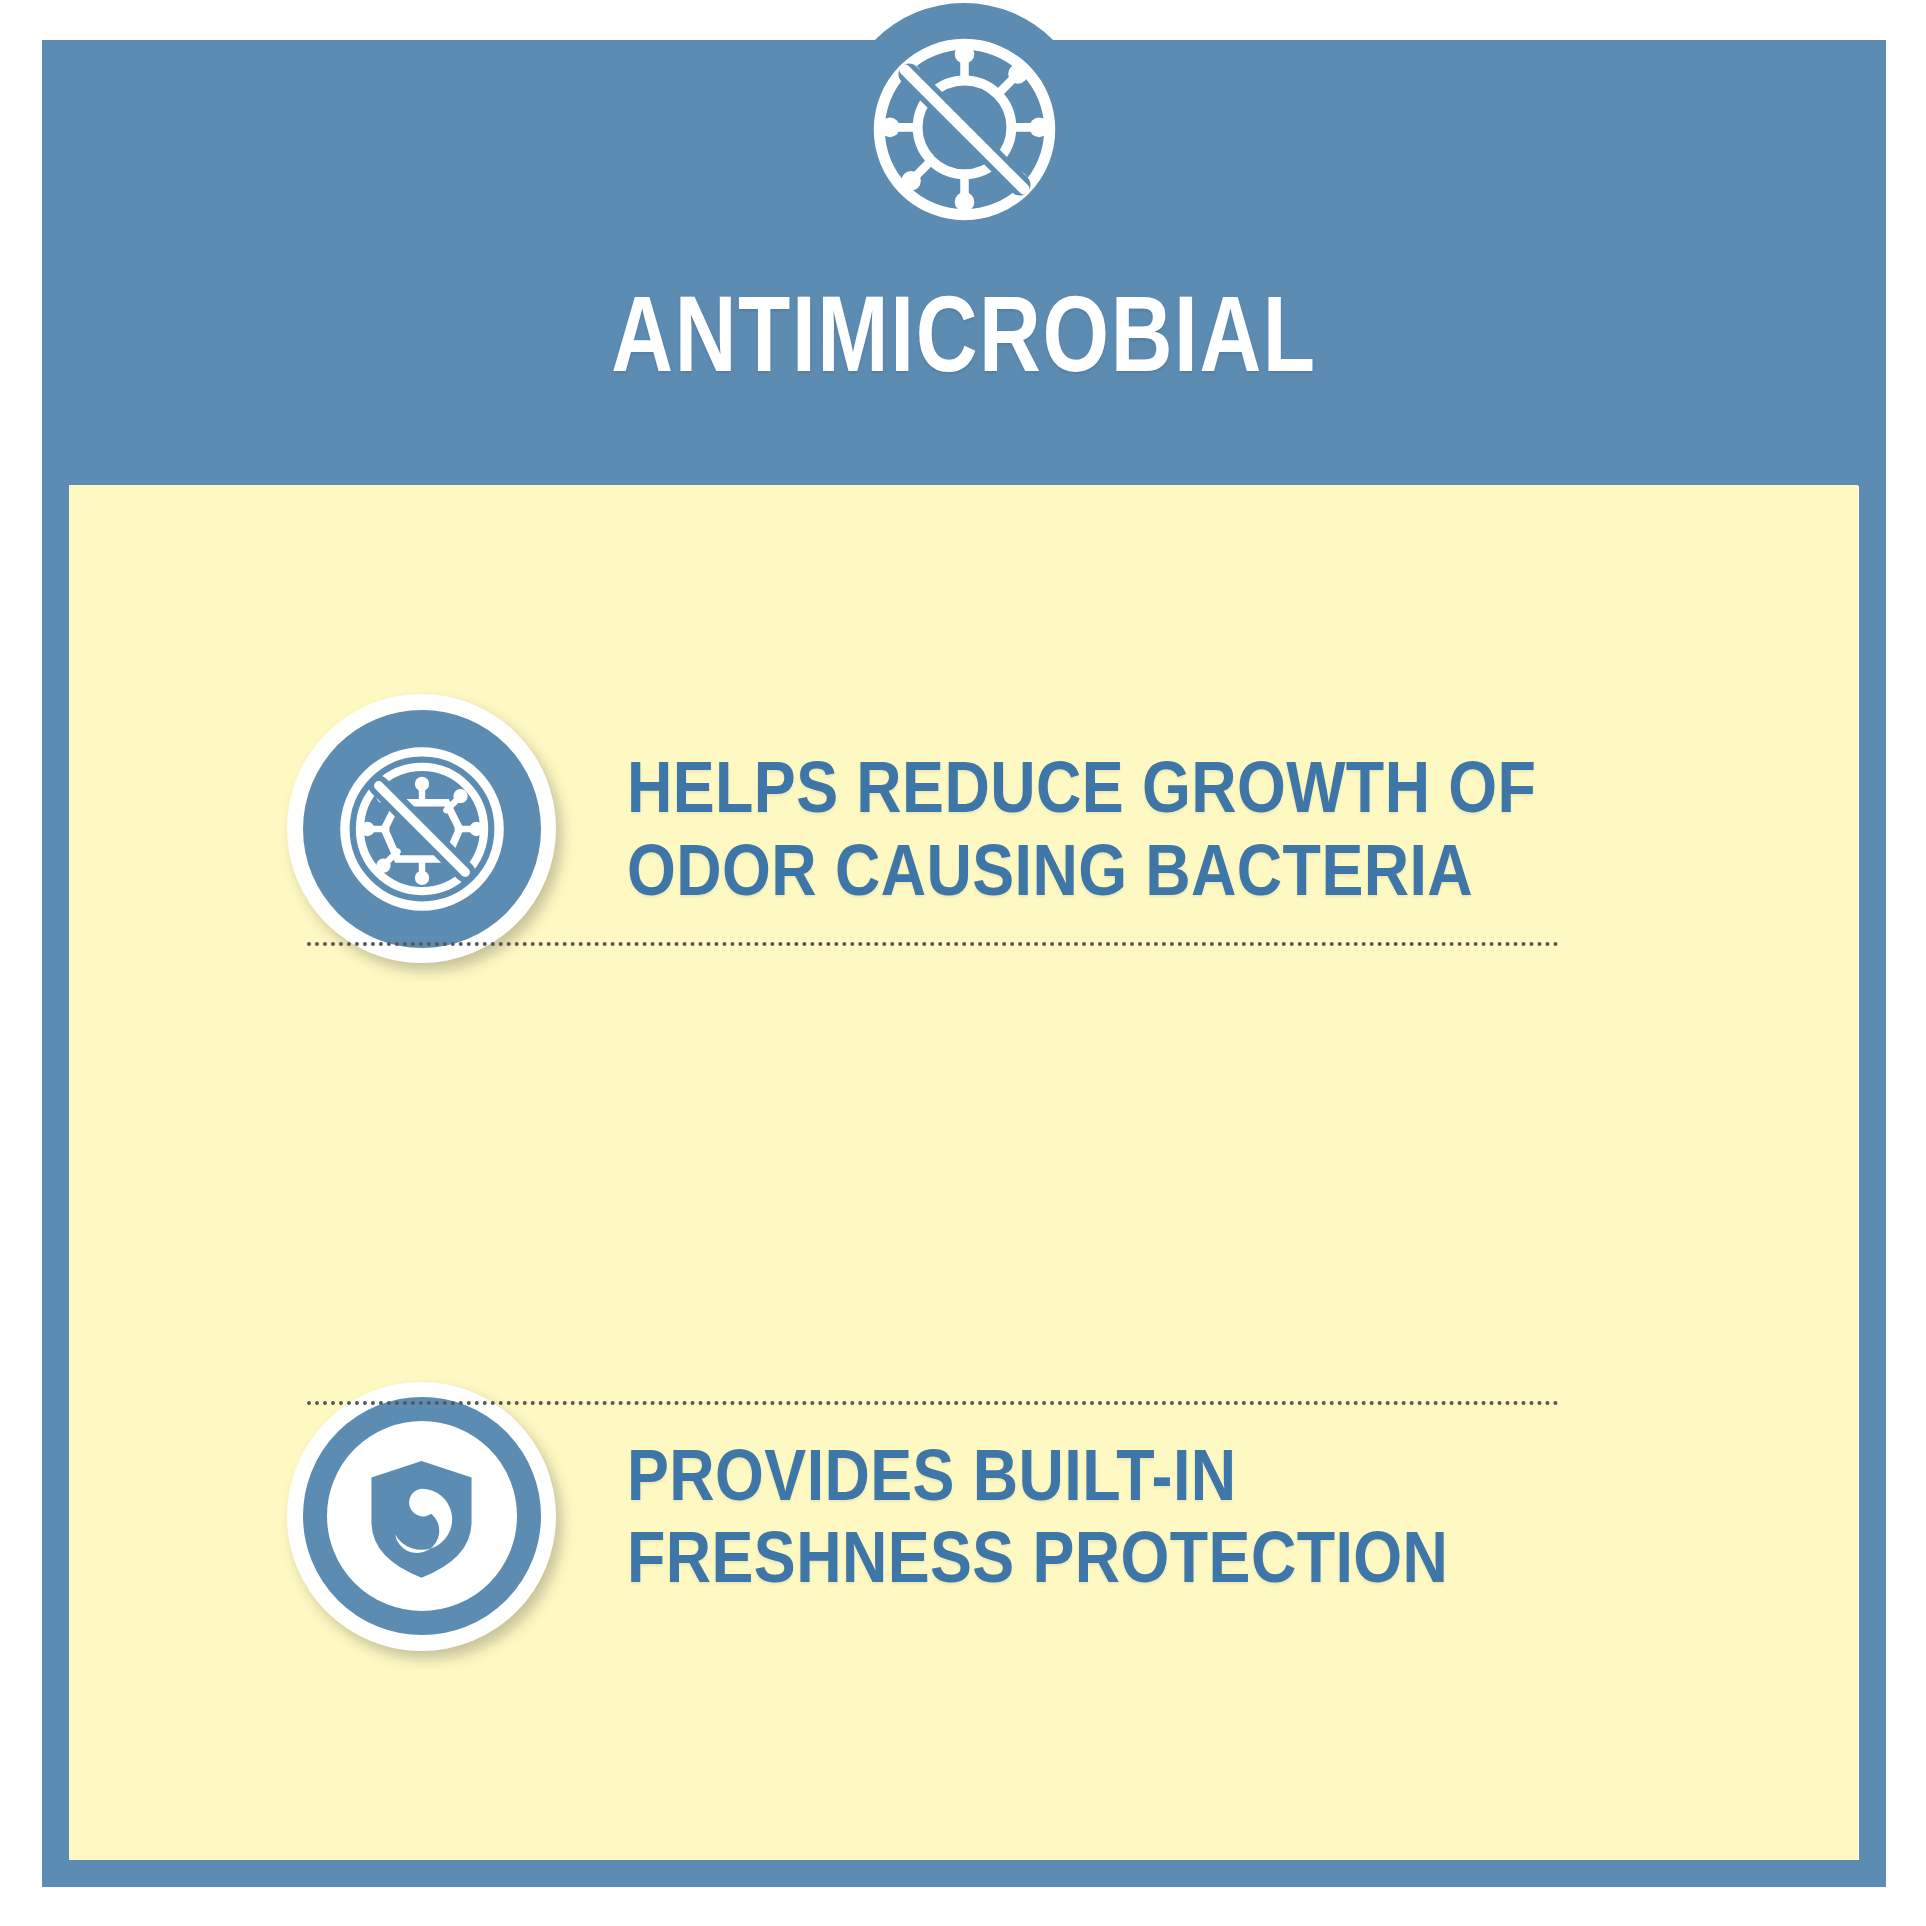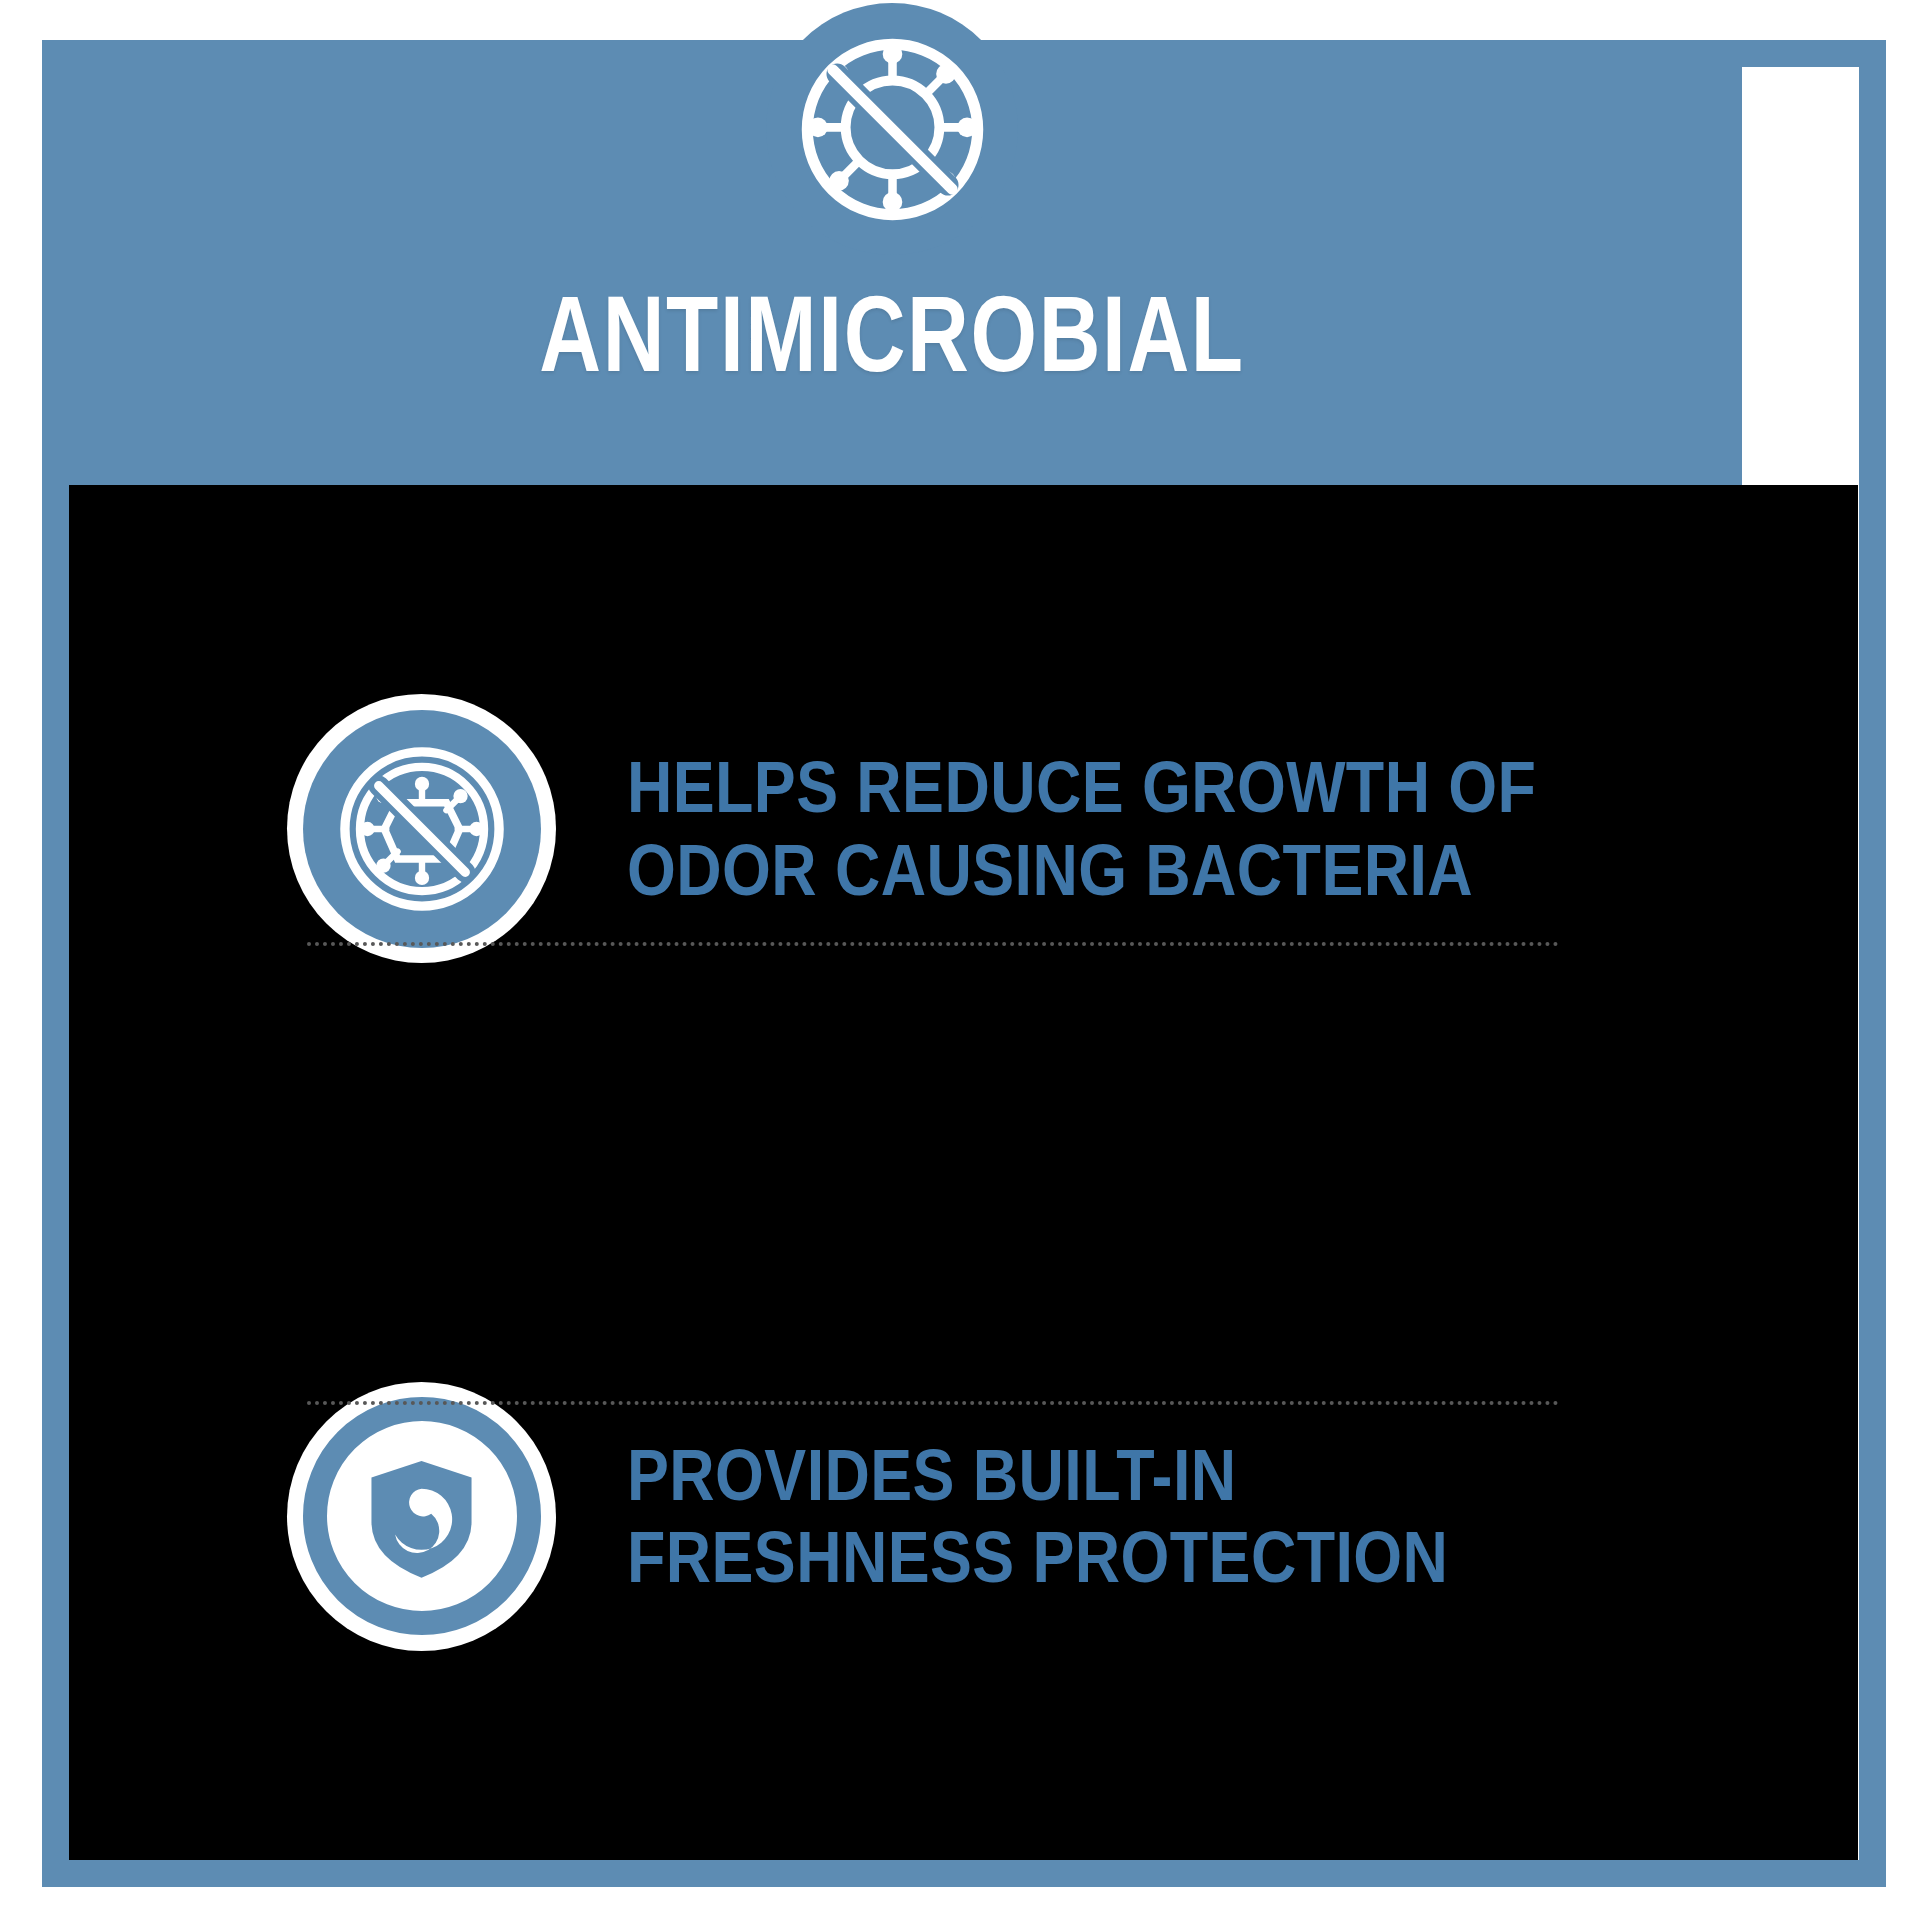--- a/index.html
+++ b/index.html
@@ -18,21 +18,21 @@
     width:1844px; height:1847px;
     box-sizing:border-box;
     border:27px solid #5d8cb3;
     background:#ffffff;
   }
 
   
   .header{
     position:absolute;
     left:42px; top:40px;
-    width:1700px; height:446px;
+    width:1844px; height:446px;
     background:#5d8cb3;
     box-sizing:border-box;
   }
 
   
   .header-badge{
     position:absolute;
     left:50%; top:-37px;
     transform:translateX(-50%);
     width:252px;height:252px;
@@ -55,21 +55,21 @@
     transform-origin:center top;
     white-space:nowrap;
     text-shadow:0 2px 4px rgba(0,0,0,.10);
   }
 
   
   .content{
     position:absolute;
     left:69px; top:485px;
     width:1789px; height:1375px;
-    background:#000000;
+    background:#fef9c3;
   }
 
   .rows{
     position:absolute;
     left:0; top:0; right:0; bottom:0;
     display:flex;
     flex-direction:column;
   }
 
   .row{

